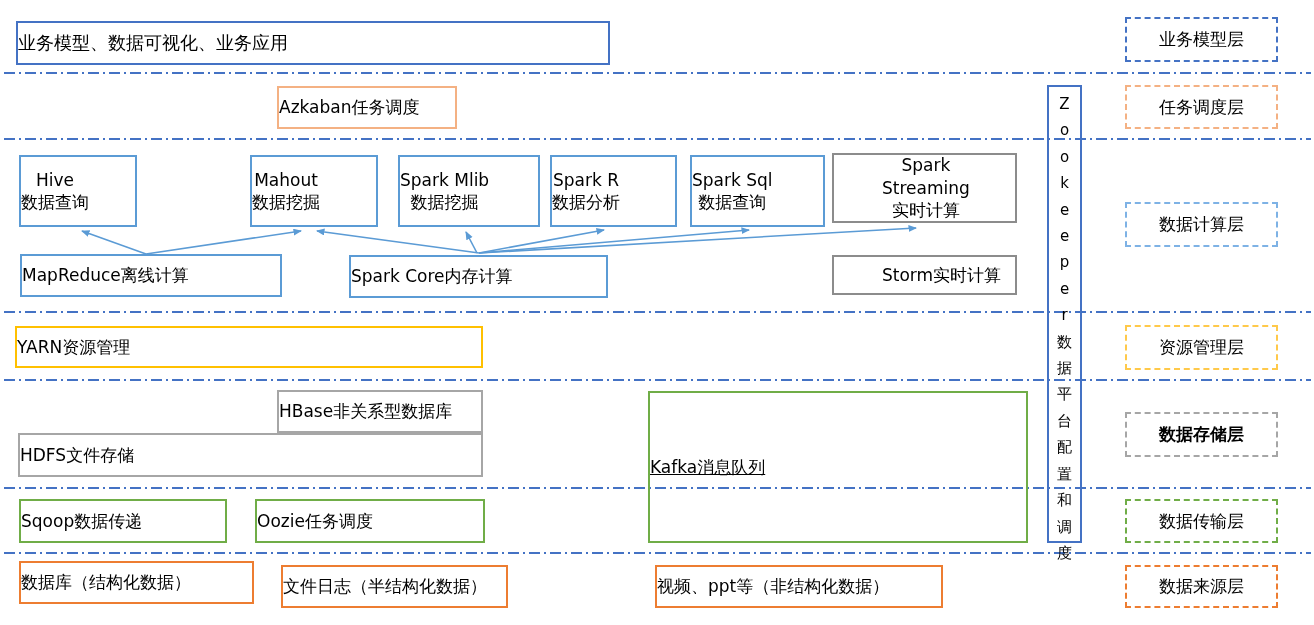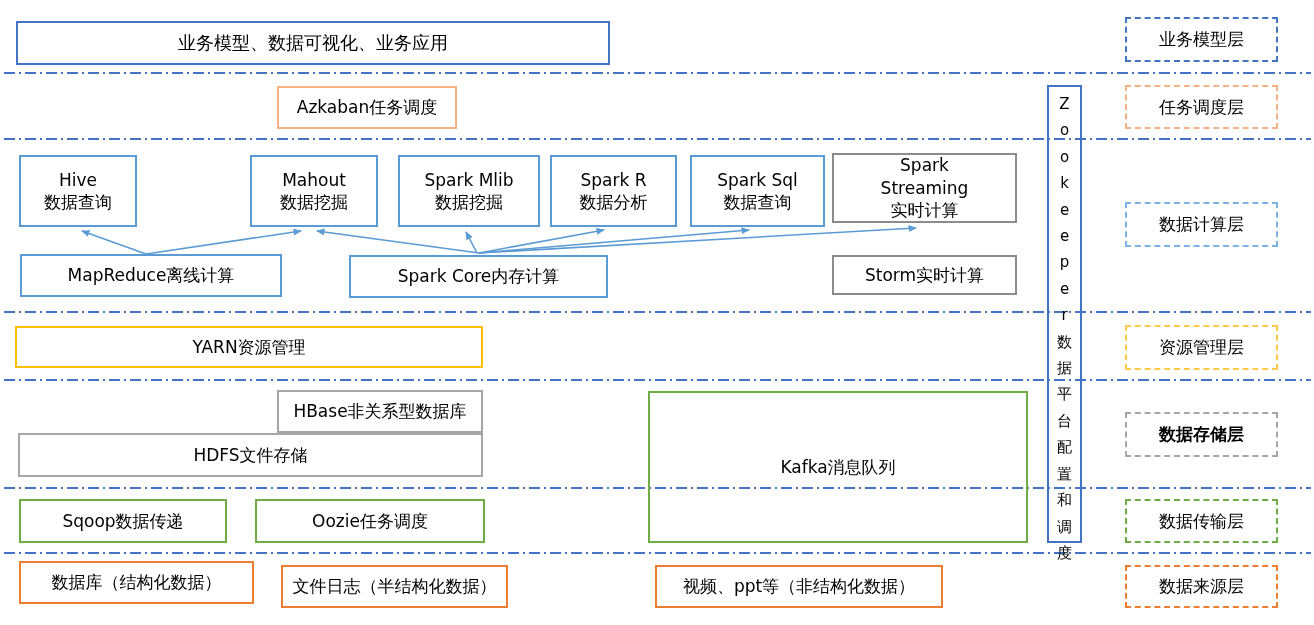--- a/index.html
+++ b/index.html
@@ -8,35 +8,35 @@
     width:1314px;height:625px;
     background:#ffffff;
     font-family:"DejaVu Sans","Liberation Sans",sans-serif;
     color:#000;
     overflow:hidden;
   }
   svg.overlay{position:absolute;left:0;top:0;width:1314px;height:625px;}
   .box{
     position:absolute;
     box-sizing:border-box;
-    display:flex;align-items:center;justify-content:center;
+    display:flex;align-items:center;justify-content:flex-start;
     text-align:center;
     font-size:17px;
     background:transparent;
     line-height:1.3;
     z-index:2;
   }
   .multiline span{display:block;line-height:1.32;}
   .b-blue        {border:2px solid #4472C4;}
   .b-ltblue      {border:2px solid #5B9BD5;}
   .b-ltorange    {border:2px solid #F4B183;}
   .b-orange      {border:2px solid #ED7D31;}
   .b-gold        {border:2px solid #FFC000;}
   .b-gray        {border:2px solid #A6A6A6;}
-  .b-dkgray      {border:2px solid #8C8C8C;}
+  .b-dkgray      {border:2px solid #8C8C8C;padding-left:48px;}
   .b-green       {border:2px solid #70AD47;}
   .label{
     position:absolute;left:1125px;width:153px;height:45px;
     box-sizing:border-box;
     display:flex;align-items:center;justify-content:center;
     font-size:17px;background:transparent;z-index:2;
   }
   .d-blue   {border:2px dashed #4472C4;}
   .d-ltblue {border:2px dashed #7EB2E5;}
   .d-ltorange{border:2px dashed #F4B183;}
@@ -142,21 +142,21 @@
   <div class="box b-gold" style="left:15px;top:326px;width:468px;height:42px;">
     <span>YARN资源管理</span>
   </div>
 
   <div class="box b-gray" style="left:277px;top:390px;width:206px;height:43px;">
     <span>HBase非关系型数据库</span>
   </div>
   <div class="box b-gray" style="left:18px;top:433px;width:465px;height:44px;">
     <span>HDFS文件存储</span>
   </div>
-  <div class="box b-green" style="left:648px;top:391px;width:380px;height:152px;">
+  <div class="box b-green" style="left:648px;top:391px;width:380px;height:152px;text-decoration:underline;">
     <span>Kafka消息队列</span>
   </div>
 
   <div class="box b-green" style="left:19px;top:499px;width:208px;height:44px;">
     <span>Sqoop数据传递</span>
   </div>
   <div class="box b-green" style="left:255px;top:499px;width:230px;height:44px;">
     <span>Oozie任务调度</span>
   </div>
 

